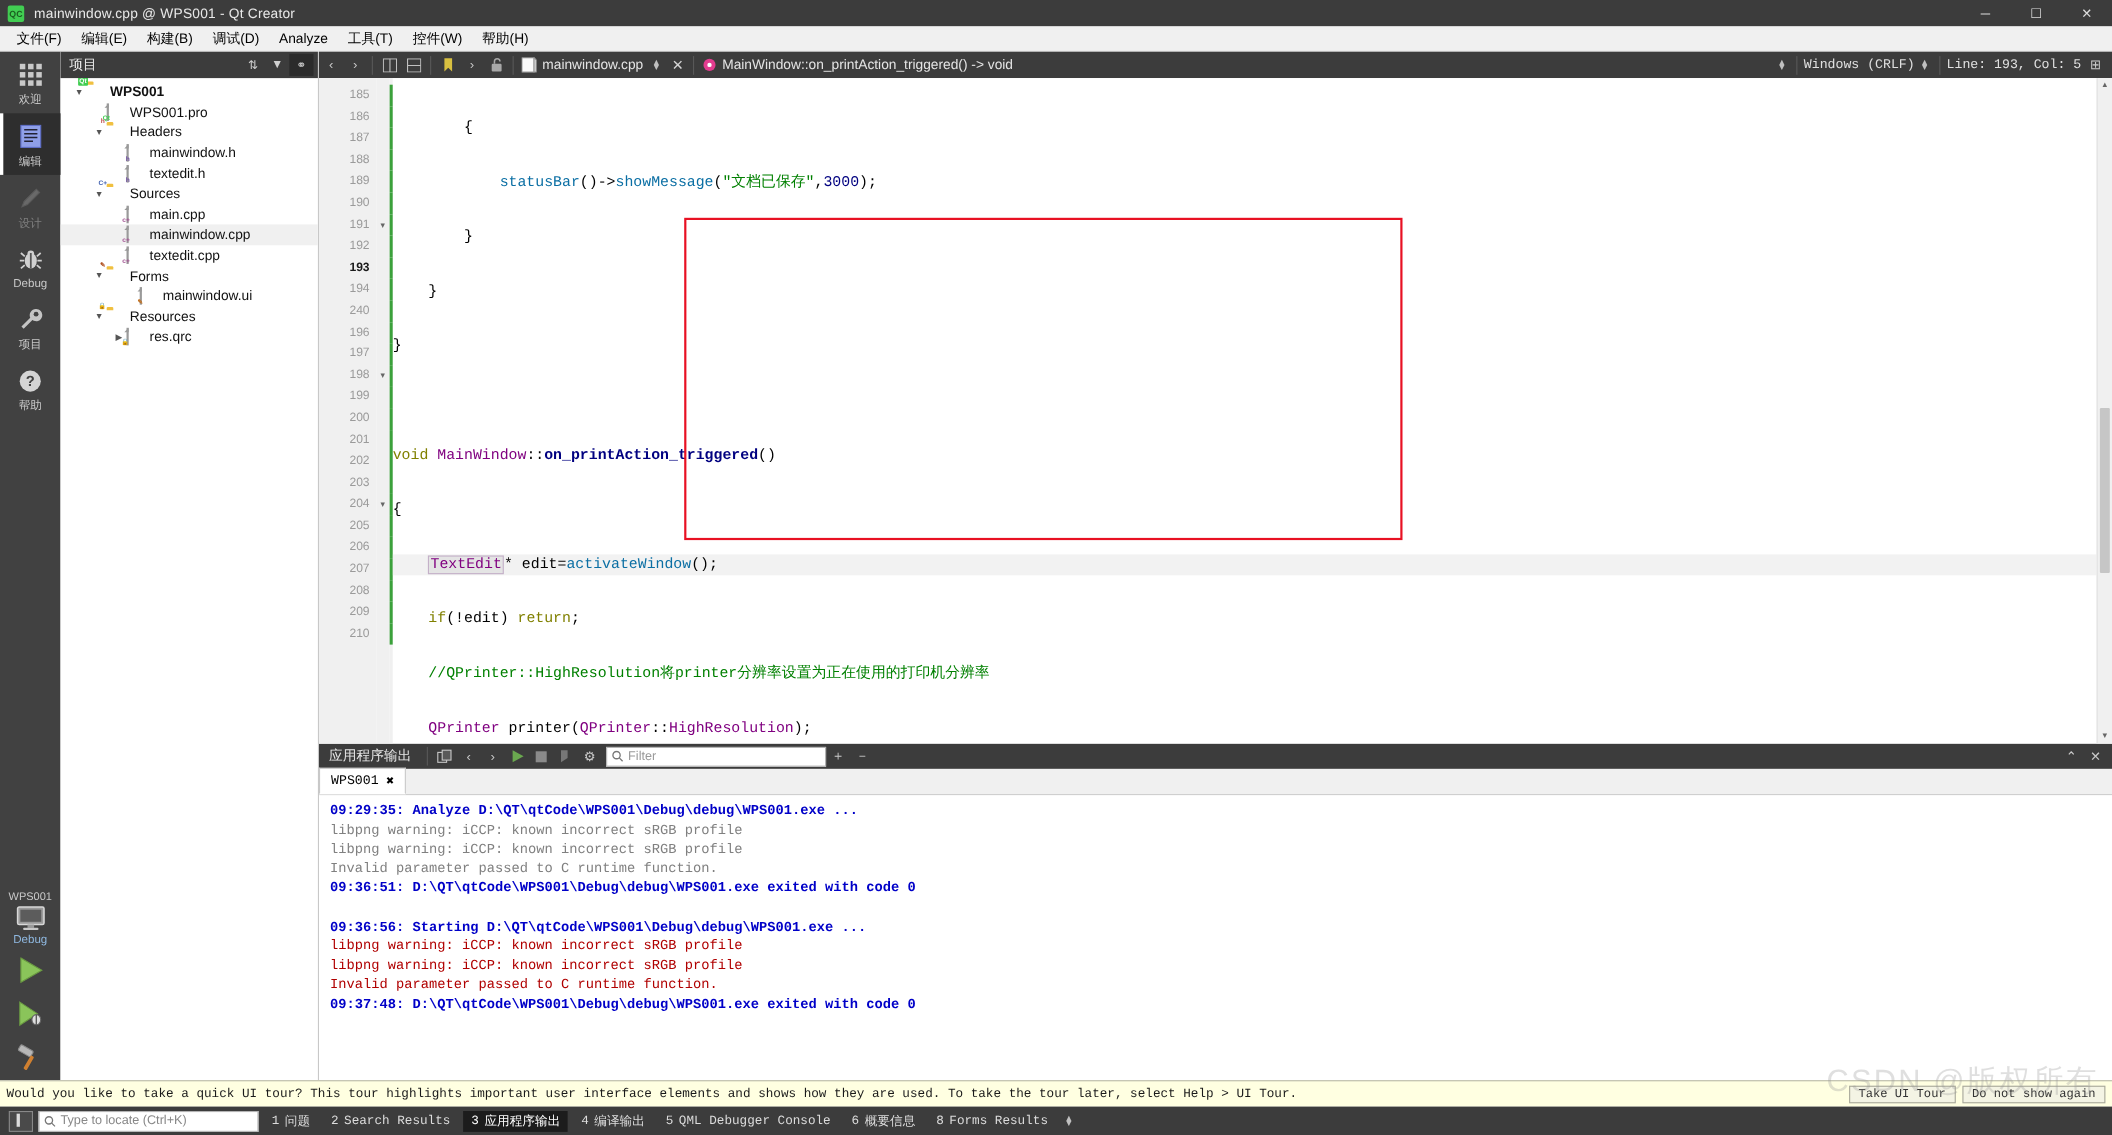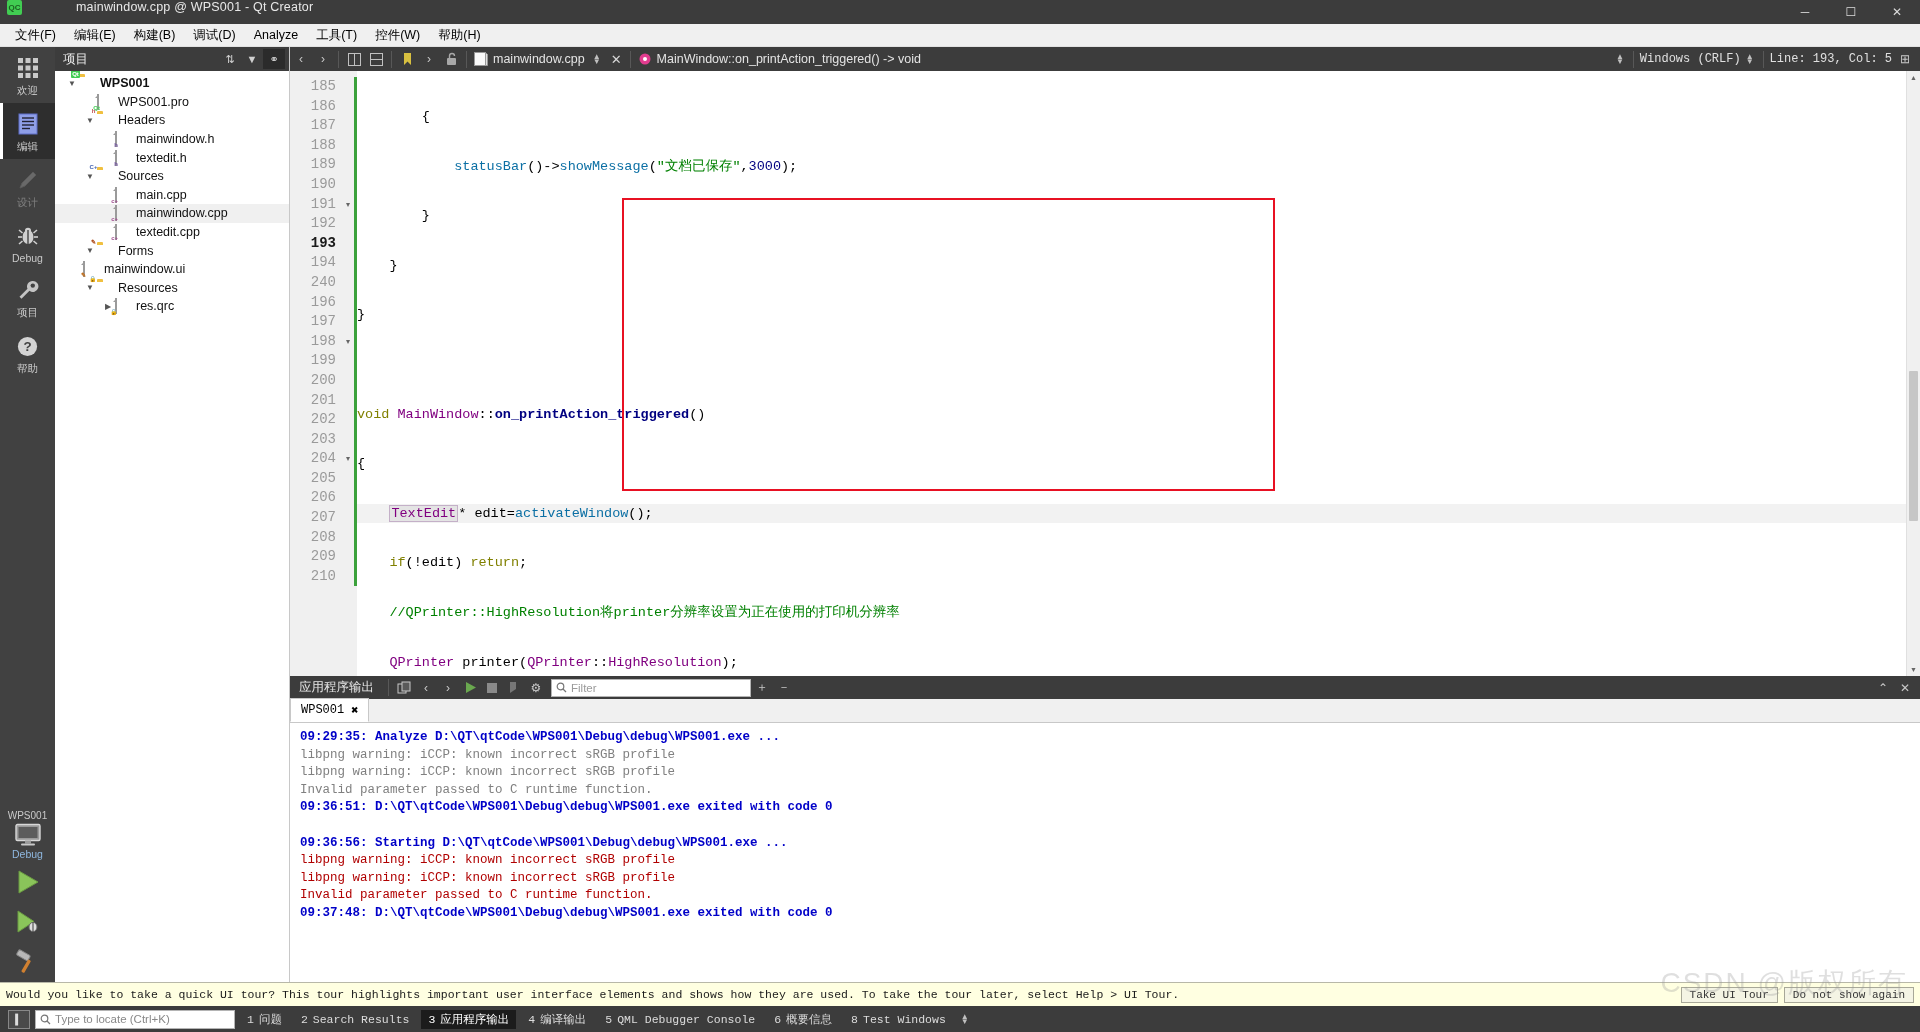--- a/index.html
+++ b/index.html
@@ -7,23 +7,22 @@
     width: 1920px; height: 1032px;
     overflow: hidden;
     font-family: "Liberation Sans", sans-serif;
     background: #f0f0f0;
   }
   body { display: flex; flex-direction: column; }
 
   
   .titlebar {
     height: 24px; background: #3c3c3c; color: #e8e8e8;
-    display: flex; flex: 0 0 24px;
+    display: flex; align-items: center; flex: 0 0 24px;
     font-size: 12.5px;
-    gap: 45px;
   }
   .qc-logo {
     width: 15px; height: 15px; margin: 0 9px 0 7px;
     background: #41cd52; border-radius: 2px;
     color: #1b5e20; font-size: 8px; font-weight: bold;
     display: flex; align-items: center; justify-content: center;
     font-family: "Liberation Sans", sans-serif;
   }
   .title-text { flex: 1; letter-spacing: .2px; }
   .win-btns { display: flex; height: 100%; }
@@ -116,21 +115,21 @@
   .combo.wide { max-width: 1020px; }
   .spin { display:flex;flex-direction:column;line-height:5px;font-size:8px;color:#c0c0c0;padding:0 3px;}
   .combo-x { color:#d6d6d6; font-size: 13px; padding: 0 4px;}
   .tb-right { margin-left:auto; display:flex;align-items:center;gap:2px;padding-right:4px;}
   .tb-right .seg { font-size: 12px; color:#e0e0e0; white-space:nowrap; font-family:"Liberation Mono", monospace;}
 
   
   .codearea { flex: 1; display: flex; background: #ffffff; min-height: 0; position: relative; overflow: hidden;}
   .gutter {
     width: 52px; flex: 0 0 52px; background: #f0f0f0; color: #9a9a9a;
-    font-family: Liberation Mono, monospace; font-size: 14px;
+    font-family: Liberation Sans, sans-serif; font-size: 11px;
     text-align: right; padding-top: 6px; user-select: none;
   }
   .gline { height: 19.6px; line-height: 19.6px; padding-right: 6px; }
   .gline.cur { color: #1a1a1a; font-weight: bold; }
   .foldcol { width: 12px; flex: 0 0 12px; background:#f0f0f0; padding-top:6px; position:relative;}
   .foldcol .fmark { height:19.6px; line-height:19.6px; text-align:center; font-size:8px; color:#666;}
   .greenbar { width: 3px; flex: 0 0 3px; background: #f0f0f0; padding-top: 6px;}
   .greenbar .gb { height:19.6px; }
   .greenbar .gb.mod { background:#3ba13b; }
   .codetext {
@@ -433,21 +432,21 @@
         <span class="ficon"><span class="doc"><span class="badge" style="color:#a05090">c+</span></span></span>
         <span class="tlabel">textedit.cpp</span>
       </div>
 
       <div class="trow" style="padding-left:28px">
         <span class="arrow">▼</span>
         <span class="ficon"><span class="folder"><span class="badge" style="color:#b05020">✎</span></span></span>
         <span class="tlabel">Forms</span>
       </div>
 
-      <div class="trow" style="padding-left:28px">
+      <div class="trow" style="padding-left:72px">
         <span class="ficon"><span class="doc"><span class="badge" style="color:#c07020">✎</span></span></span>
         <span class="tlabel">mainwindow.ui</span>
       </div>
 
       <div class="trow" style="padding-left:28px">
         <span class="arrow">▼</span>
         <span class="ficon"><span class="folder"><span class="badge" style="color:#903030">🔒</span></span></span>
         <span class="tlabel">Resources</span>
       </div>
 
@@ -768,21 +767,21 @@
   <div class="sbtab">
     <span class="nm">5</span>
     <span>QML Debugger Console</span>
   </div>
   <div class="sbtab">
     <span class="nm">6</span>
     <span>概要信息</span>
   </div>
   <div class="sbtab">
     <span class="nm">8</span>
-    <span>Test Windows</span>
+    <span>Forms Results</span>
   </div>
   <span class="sb-spin">
       <span>▲</span>
       <span>▼</span>
     </span>
 </div>
 
 <div class="watermark">CSDN @版权所有</div>
 
 </body></html>

